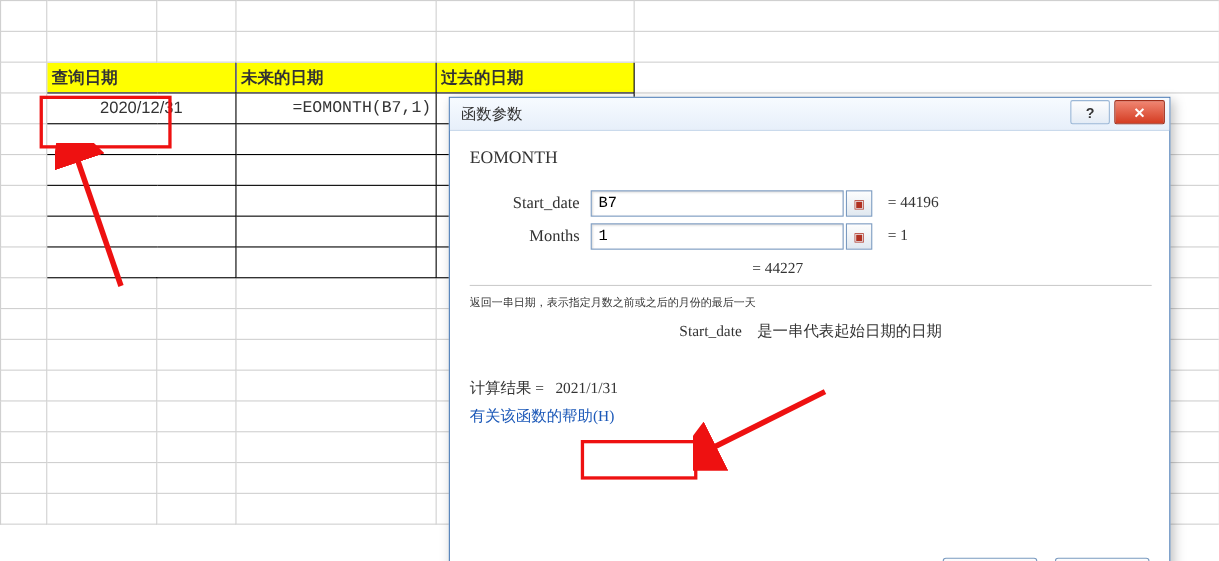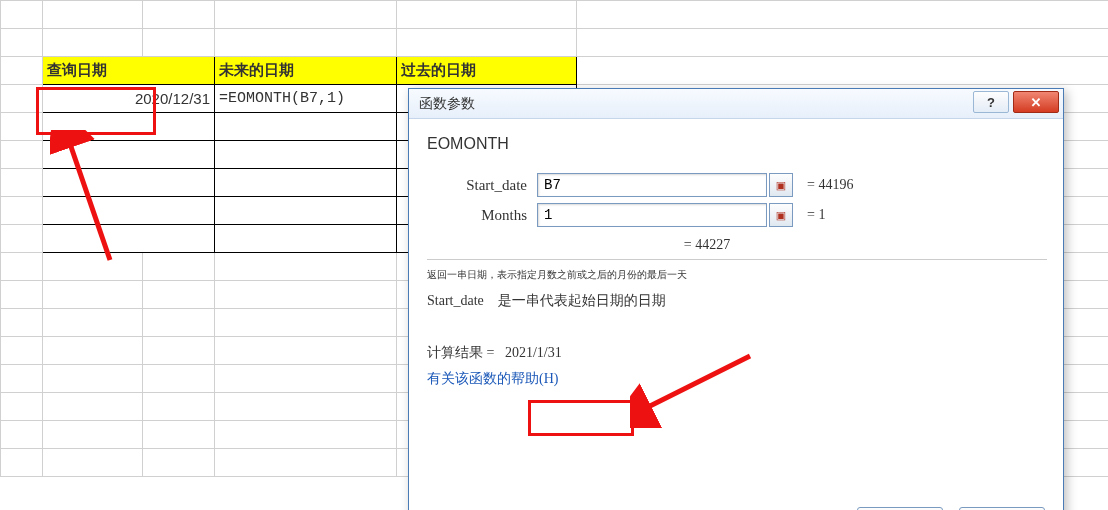--- a/index.html
+++ b/index.html
@@ -25,21 +25,21 @@
   }
   table.grid td {
     border: 1px solid #d0d0d0;
     height: 28px;
     padding: 0 4px;
     font-size: 15px;
     overflow: hidden;
     white-space: nowrap;
   }
   
-  .data-cell { border: 1px solid #000 !important; }
+  .data-cell { border: 1px solid #000 !important; text-align: right; }
   .hdr {
     background: #ffff00;
     font-weight: bold;
     font-size: 18px;
     border: 1px solid #000 !important;
   }
 
   .formula-cell { font-family: "Courier New", monospace; font-size: 14px; }
 
   
@@ -91,21 +91,21 @@
     width: 46px;
   }
   .dlg-body {
     padding: 12px 16px 10px 18px;
     font-size: 14px;
     color: #333;
     position: relative;
     height: calc(100% - 30px);
   }
   .fn-name {
-    font-family: Liberation Sans, sans-serif;
+    font-family: Liberation Serif, serif;
     font-size: 16px; margin: 4px 0 20px 0;
   }
   .arg-row {
     display: flex; align-items: center;
     margin: 6px 0;
   }
   .arg-label {
     width: 110px; text-align: right; padding-right: 10px;
     font-family: "Comic Sans MS", cursive;
     font-size: 15px;
@@ -135,21 +135,21 @@
     text-align: center;
     padding-right: 60px;
     font-family: "Comic Sans MS", cursive;
     margin-top: 10px;
   }
   hr.sep {
     border: none; border-top: 1px solid #ccc; margin: 6px 0 8px;
   }
   .desc-line { font-size: 10px; margin: 4px 0 10px; }
   .arg-desc {
-    text-align: left;
+    text-align: center;
     font-size: 14px;
     font-family: "Comic Sans MS", cursive;
     margin: 6px 0 34px;
   }
   .result-line {
     font-family: "Comic Sans MS", cursive;
     font-size: 14px;
     margin-bottom: 8px;
   }
   .help-link {
@@ -204,21 +204,21 @@
         </tr>
     <tr>
       <td></td>
       <td class="hdr" colspan="2">查询日期</td>
       <td class="hdr">未来的日期</td>
       <td class="hdr">过去的日期</td>
       <td></td>
     </tr>
     <tr>
       <td></td>
-      <td class="data-cell" colspan="2" style="text-align:right">2020/12/31</td>
+      <td class="data-cell" colspan="2" style="text-align:center">2020/12/31</td>
       <td class="data-cell formula-cell">=EOMONTH(B7,1)</td>
       <td class="data-cell"></td>
       <td></td>
     </tr>
     <tr>
           <td></td>
           <td class="data-cell" colspan="2"></td>
           <td class="data-cell"></td>
           <td class="data-cell"></td>
           <td></td>

